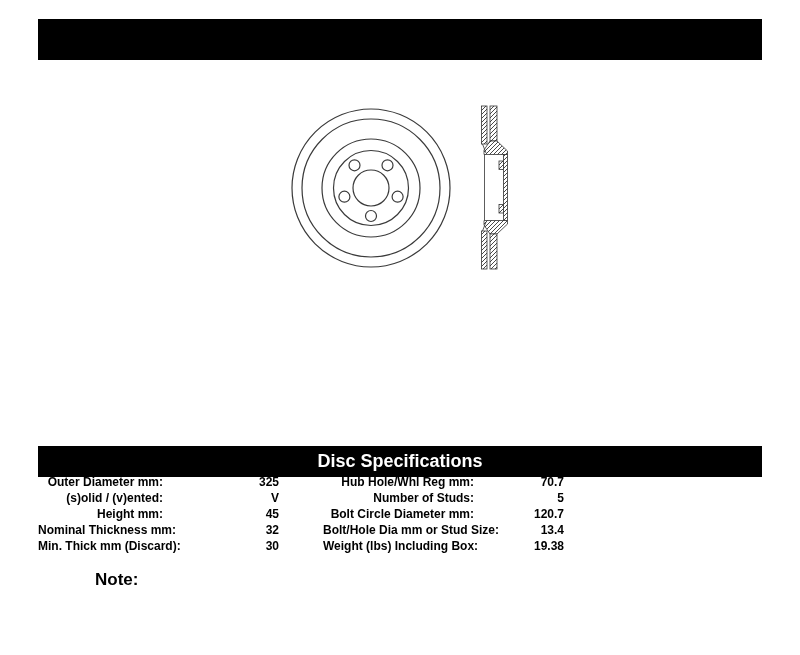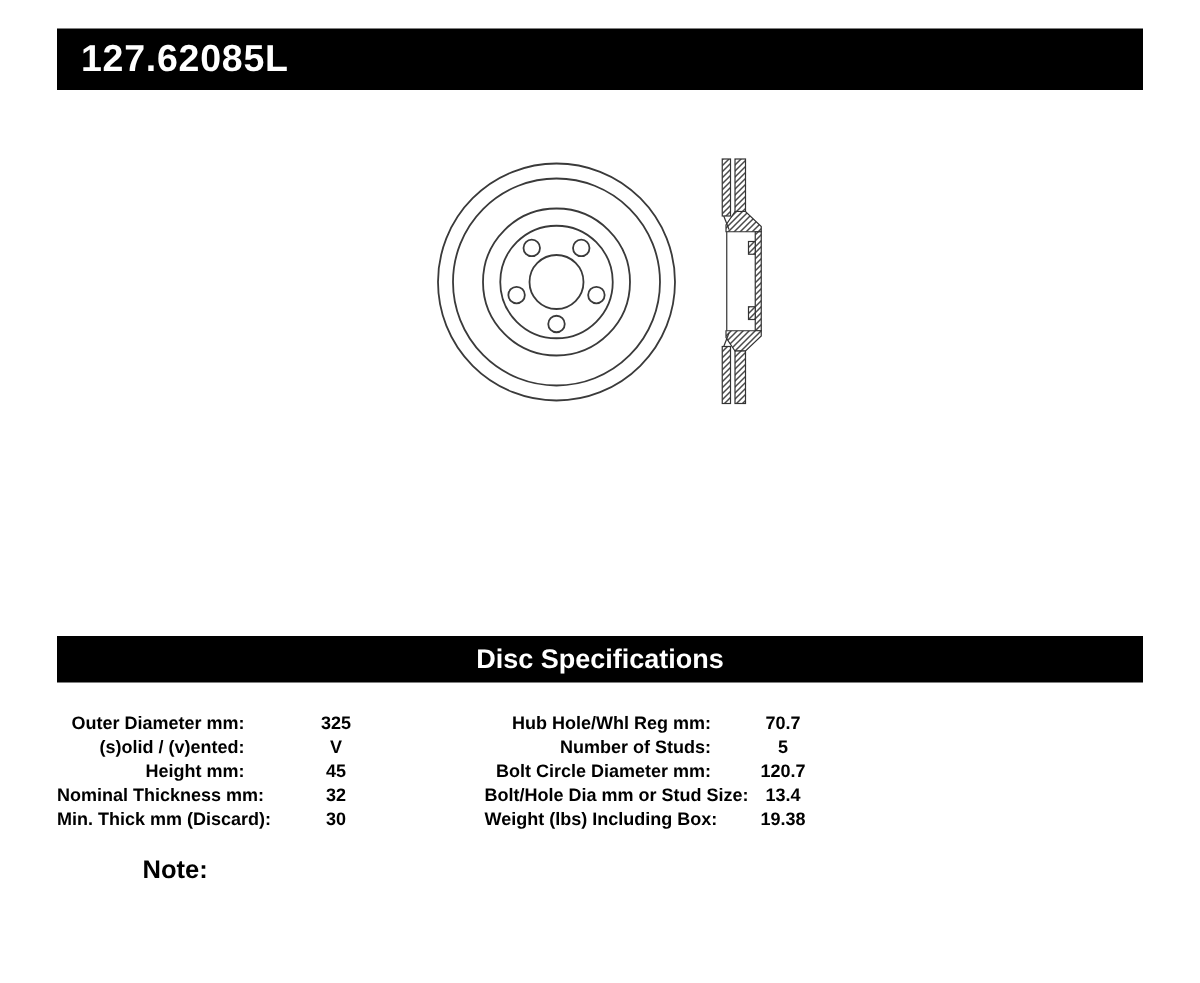--- a/index.html
+++ b/index.html
@@ -16,21 +16,21 @@
     background:#000000;color:#ffffff;
     box-sizing:border-box;
   }
   .header-bar{
     top:19px;height:41px;
     display:flex;align-items:center;justify-content:space-between;
     padding:0 16px;
     font-size:25px;font-weight:bold;letter-spacing:0.5px;
   }
   .spec-bar{
-    top:424px;height:31px;
+    top:446px;height:31px;
     display:flex;align-items:center;justify-content:center;
     font-size:18px;font-weight:bold;
   }
   .drawing{
     position:absolute;left:280px;top:95px;width:235px;height:185px;
   }
   .spec-grid{
     position:absolute;left:38px;top:474px;width:724px;
     display:grid;
     grid-template-columns:241px 241px 242px;
@@ -39,31 +39,30 @@
   .spec-col{display:flex;flex-direction:column;}
   .spec-row{
     display:grid;
     line-height:16px;
     column-gap:6px;
   }
   .col-1 .spec-row{grid-template-columns:125px 1fr;}
   .col-2 .spec-row{grid-template-columns:151px 1fr;}
   .col-3 .spec-row{grid-template-columns:120px 1fr;}
   .spec-label{text-align:right;white-space:nowrap;}
-  .spec-value{text-align:center;white-space:nowrap;}
+  .spec-value{text-align:right;white-space:nowrap;}
   .note-label{
     position:absolute;left:95px;top:570px;
     font-size:17px;font-weight:bold;color:#000000;
   }
 </style>
 </head>
 <body>
 
 <div class="bar header-bar">
-  <span>127.62085L</span>
 </div>
 
 <svg class="drawing" viewBox="280 95 235 185" width="235" height="185" xmlns="http://www.w3.org/2000/svg">
   <defs>
     <pattern id="hatch" patternUnits="userSpaceOnUse" width="4" height="4">
       <rect width="4" height="4" fill="#ffffff"></rect>
       <path d="M0,4 L4,0 M-1,1 L1,-1 M3,5 L5,3" stroke="#4a4a4a" stroke-width="1"></path>
     </pattern>
   </defs>
 

